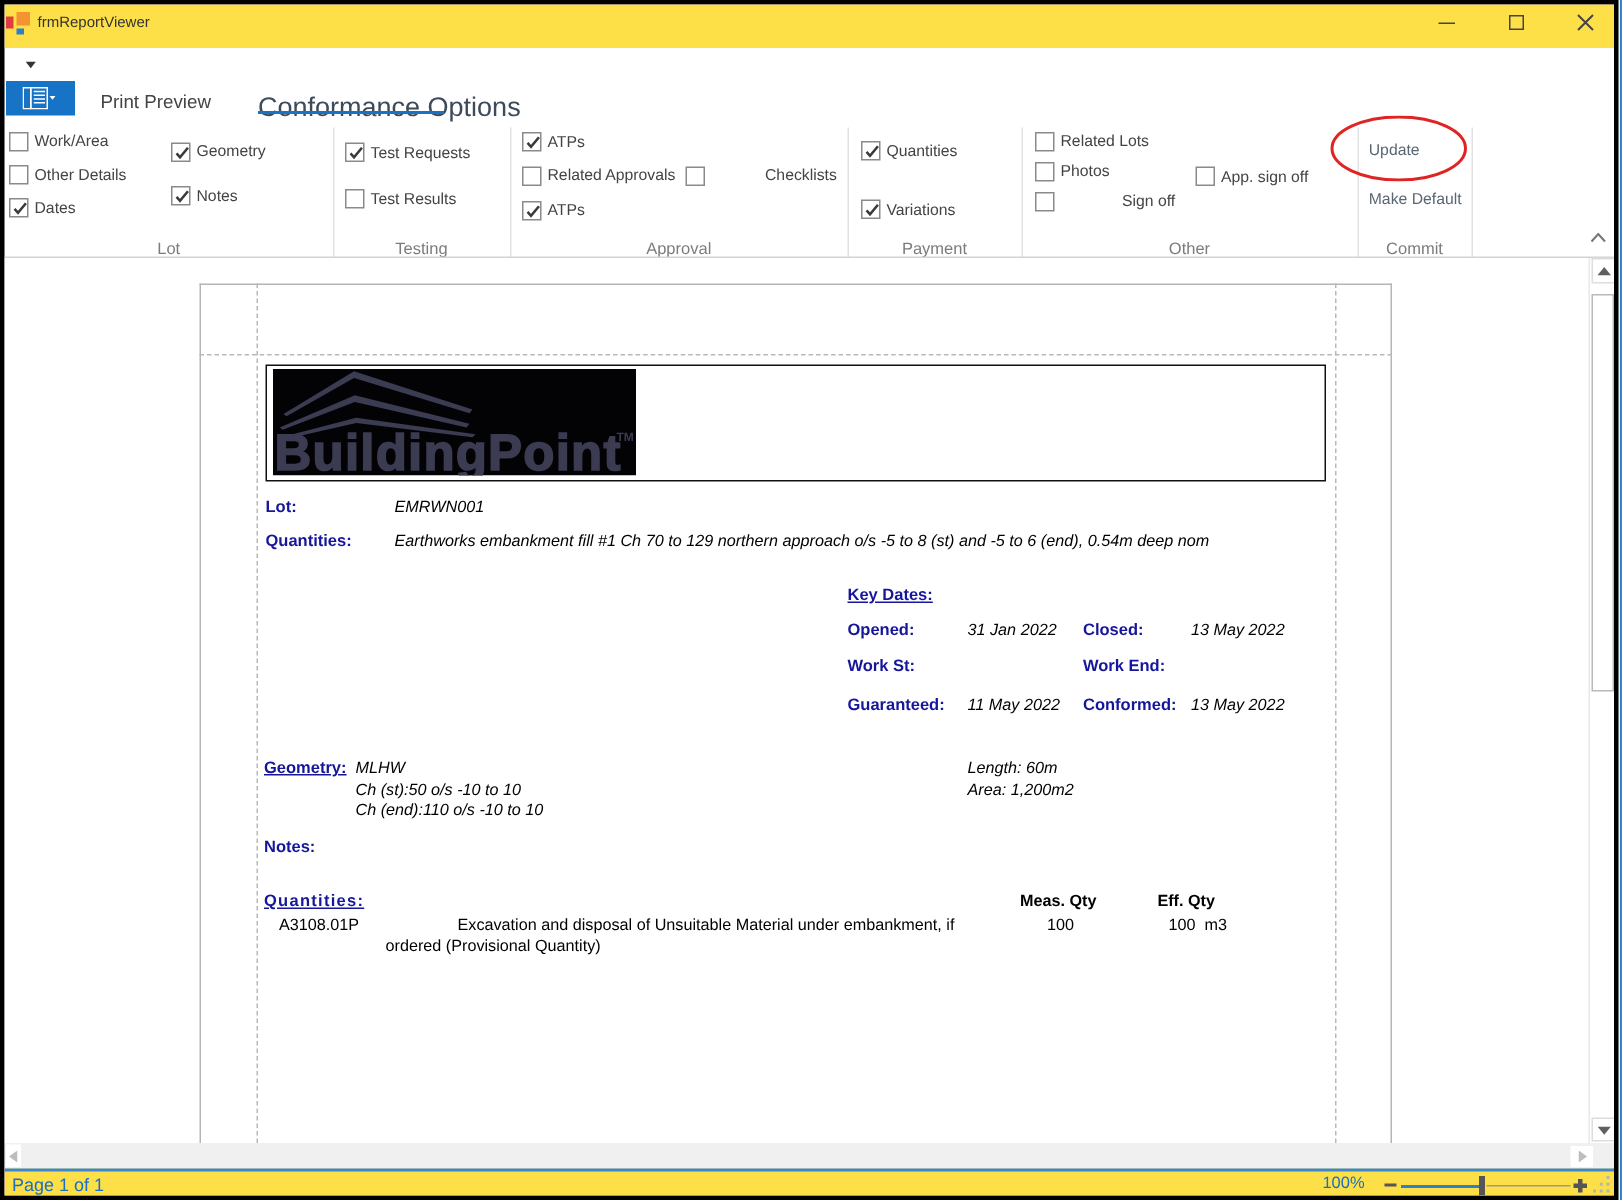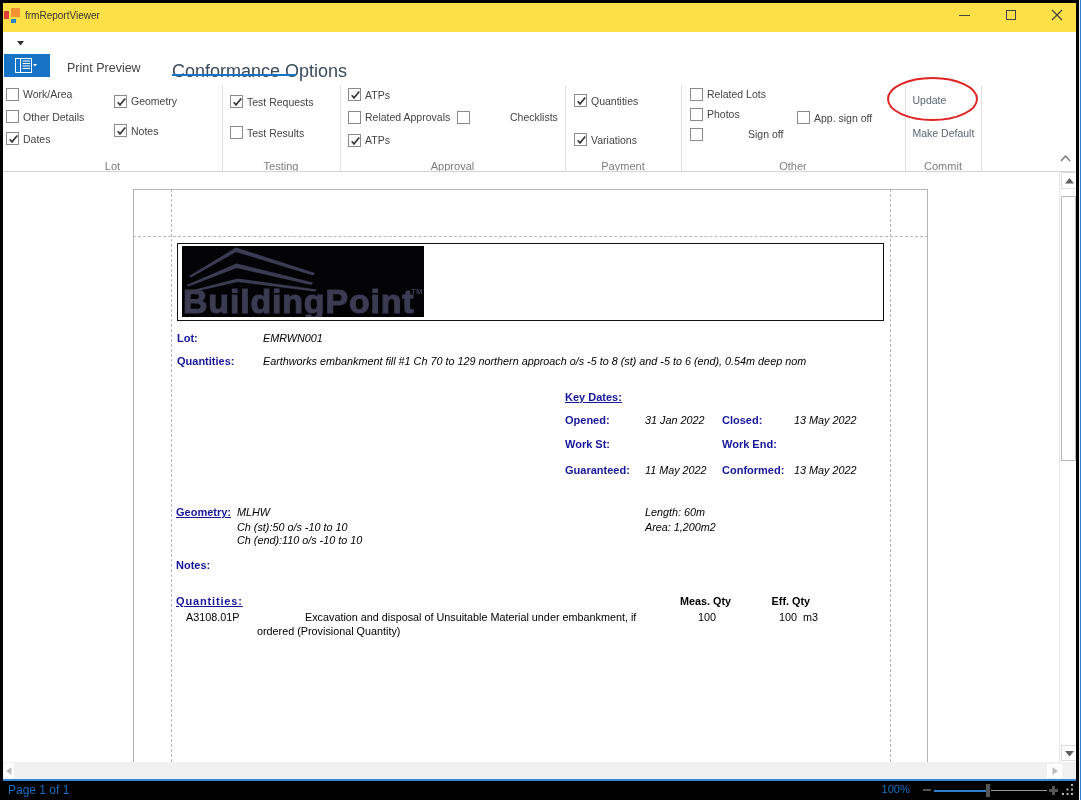--- a/index.html
+++ b/index.html
@@ -230,21 +230,21 @@
             <path d="M5.5 0 L0 4 L5.5 8 Z" fill="#bdbdbd"></path>
           </svg>
     </div>
     <div class="abs" style="left:1044px;top:2px;width:15px;height:14px;background:#fff;">
       <svg class="abs" style="left:5px;top:3px;" width="6" height="8" viewBox="0 0 6 8">
             <path d="M0.5 0 L6 4 L0.5 8 Z" fill="#bdbdbd"></path>
           </svg>
     </div>
   </div>
 
-  <div class="abs" style="left:0;top:776px;width:1073px;height:18px;background:#000000;border-top:2px solid #3c87d2;">
+  <div class="abs" style="left:0;top:776px;width:1073px;height:18px;background:#fde047;border-top:2px solid #3c87d2;">
     <div class="abs" style="left:5px;top:1.5px;font-size:12px;color:#1a6fc4;">Page 1 of 1</div>
     <div class="abs" style="left:878.6px;top:2px;font-size:11px;color:#1a6fc4;">100%</div>
     <div class="abs" style="left:920px;top:8px;width:8px;height:2px;background:#555;"></div>
     <div class="abs" style="left:931px;top:9px;width:53px;height:1.5px;background:#2f7fd0;"></div>
     <div class="abs" style="left:983px;top:3px;width:4px;height:13px;background:#555;"></div>
     <div class="abs" style="left:988px;top:9px;width:56px;height:1px;background:#999;"></div>
     <div class="abs" style="left:1046px;top:8px;width:9px;height:2.5px;background:#555;"></div>
     <div class="abs" style="left:1049.2px;top:4.8px;width:2.5px;height:9px;background:#555;"></div>
 
     <svg class="abs" style="left:1059px;top:3px;" width="12" height="12" viewBox="0 0 12 12">

